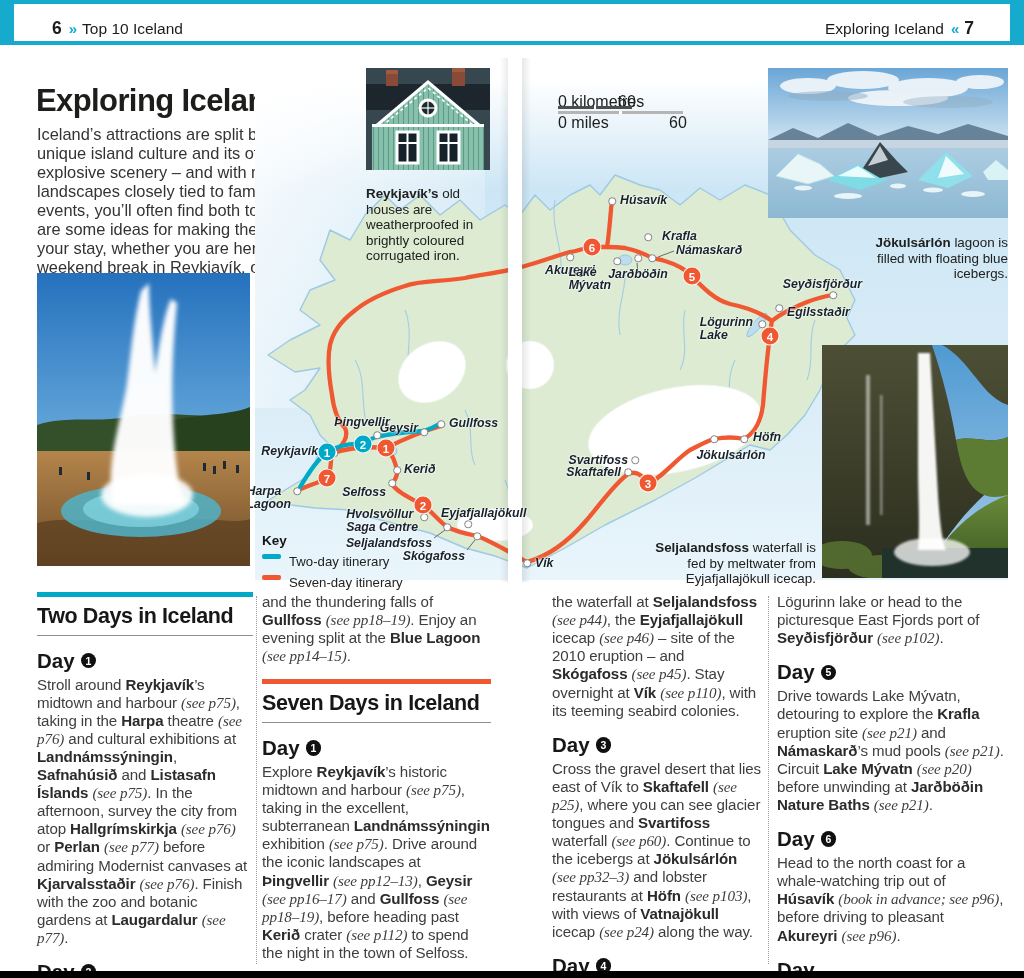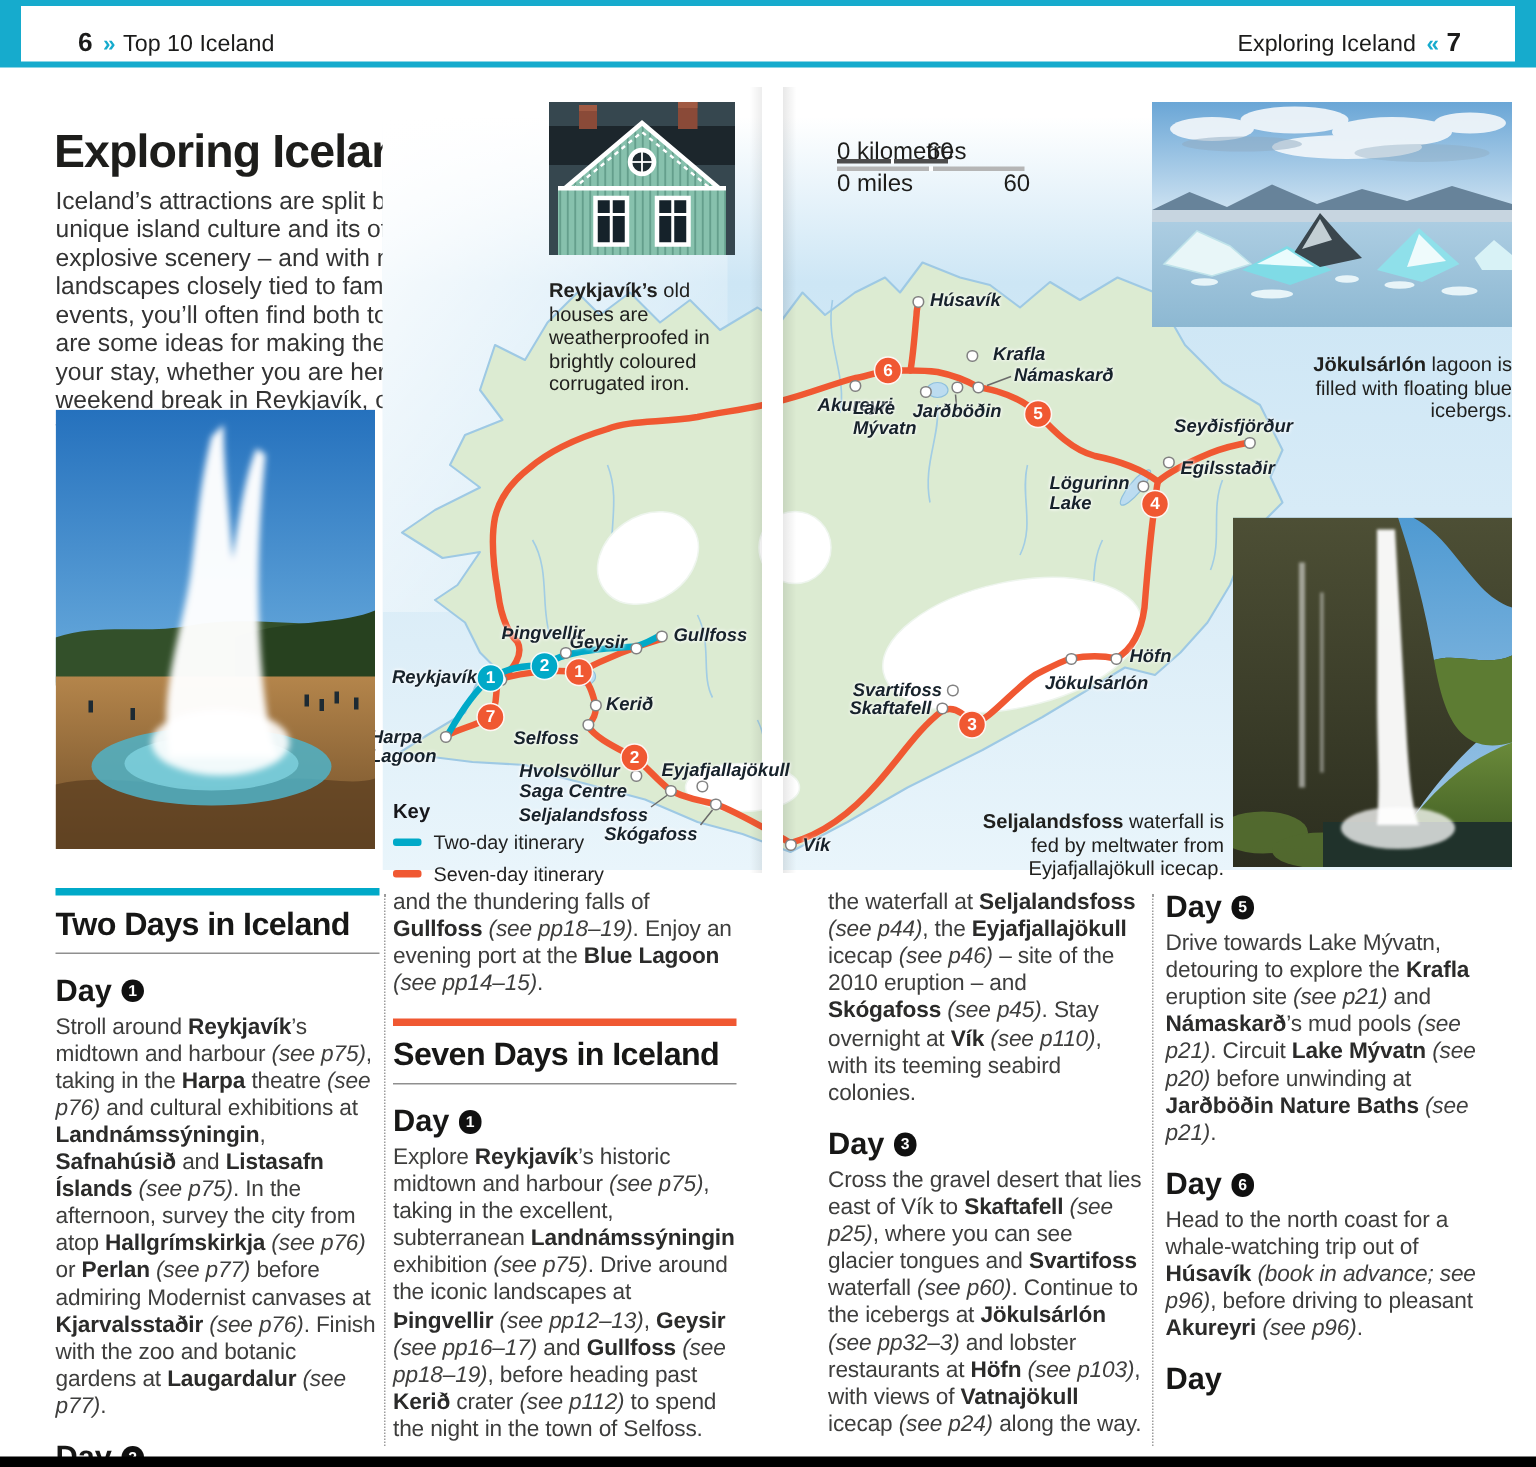--- a/index.html
+++ b/index.html
@@ -52,39 +52,39 @@
   #scalebar span{position:absolute;white-space:nowrap;}
   .sc-km0{left:0;top:0;} .sc-km60{left:60px;top:0;width:14px;text-align:right;}
   .sc-mi0{left:0;top:21px;} .sc-mi60{left:111px;top:21px;width:14px;text-align:right;}
   .sc-barkm{position:absolute;left:0;top:12.5px;width:74px;height:3.5px;
      background:linear-gradient(90deg,#4d4d4d 49%,#fff 49%,#fff 51%,#4d4d4d 51%);}
   .sc-barmi{position:absolute;left:0;top:17.5px;width:125px;height:3.5px;
      background:linear-gradient(90deg,#b5b5b5 49%,#fff 49%,#fff 51%,#b5b5b5 51%);}
   
   #key{position:absolute;left:262px;top:533px;z-index:26;}
   .key-title{font-weight:bold;font-size:13.5px;color:#16161a;}
-  .key-row{display:flex;align-items:center;gap:8px;margin-top:6px;font-size:13.2px;color:#222;}
+  .key-row{display:flex;align-items:flex-start;gap:8px;margin-top:6px;font-size:13.2px;color:#222;}
   .key-swatch{width:19px;height:4.5px;border-radius:2px;flex:0 0 auto;}
   
   .col{position:absolute;top:592px;z-index:5;color:#3e3e3d;}
   #col1{left:37px;width:216px;}
   #col2{left:262px;width:229px;top:593px;}
   #col3{left:552px;width:209px;top:593px;}
   #col4{left:777px;width:229px;top:593px;}
   .sec-bar{height:4.5px;margin:0 0 7px;}
   .sec-bar.two{background:#00a9c8;} .sec-bar.seven{background:#f05832;}
   .sec-bar.mt{margin-top:14px;}
   .sec-title{font-size:21.5px;font-weight:bold;color:#171716;letter-spacing:-0.4px;
              margin:0 0 10px;padding-bottom:6px;border-bottom:1.5px solid #8f8f8f;}
   .day-head{font-size:20.5px;font-weight:bold;color:#171716;margin:13px 0 3px;display:flex;align-items:center;gap:6px;}
   .day-head:first-child{margin-top:0;}
   .day-num{width:15.5px;height:15.5px;background:#101010;color:#fff;border-radius:50%;font-size:10.5px;
            display:inline-flex;align-items:center;justify-content:center;font-weight:bold;flex:0 0 auto;}
   .body-p{font-size:15.1px;line-height:1.2;margin:0 0 2px;color:#3e3e3d;letter-spacing:-0.1px;}
-  .body-p .b{font-weight:bold;color:#2b2b2a;} .body-p .i{font-style:italic;}
+  .body-p .b{font-weight:bold;color:#2b2b2a;} .body-p .i{font-style:italic;font-family:Liberation Serif, serif;}
   .colrule{position:absolute;top:596px;height:368px;width:0;border-left:1.6px dotted #9c9c9c;z-index:4;}
   #rule12{left:256px;} #rule34{left:768px;}
   #bottombar{position:absolute;left:0;right:0;bottom:0;height:7px;background:#000;z-index:40;}
 </style>
 </head>
 <body>
 
 <div id="page">
 
   <div class="hdr-top"></div>
@@ -439,21 +439,21 @@
         <span>Day</span>
         <span class="day-num">1</span>
       </h3>
       <p class="body-p"><span>Stroll around </span><span class="b">Reykjavík</span><span>’s midtown and harbour </span><span class="i">(see p75)</span><span>, taking in the </span><span class="b">Harpa</span><span> theatre </span><span class="i">(see p76)</span><span> and cultural exhibitions at </span><span class="b">Landnámssýningin</span><span>, </span><span class="b">Safnahúsið</span><span> and </span><span class="b">Listasafn Íslands</span><span> </span><span class="i">(see p75)</span><span>. In the afternoon, survey the city from atop </span><span class="b">Hallgrímskirkja</span><span> </span><span class="i">(see p76)</span><span> or </span><span class="b">Perlan</span><span> </span><span class="i">(see p77)</span><span> before admiring Modernist canvases at </span><span class="b">Kjarvalsstaðir</span><span> </span><span class="i">(see p76)</span><span>. Finish with the zoo and botanic gardens at </span><span class="b">Laugardalur</span><span> </span><span class="i">(see p77)</span><span>.</span></p>
       <h3 class="day-head">
         <span>Day</span>
         <span class="day-num">2</span>
       </h3>
     </div>
   <div class="col" id="col2">
-      <p class="body-p"><span>and the thundering falls of </span><span class="b">Gullfoss</span><span> </span><span class="i">(see pp18–19)</span><span>. Enjoy an evening port at the </span><span class="b">Blue Lagoon</span><span> </span><span class="i">(see pp14–15)</span><span>.</span></p>
+      <p class="body-p"><span>and the thundering falls of </span><span class="b">Gullfoss</span><span> </span><span class="i">(see pp18–19)</span><span>. Enjoy an evening split at the </span><span class="b">Blue Lagoon</span><span> </span><span class="i">(see pp14–15)</span><span>.</span></p>
       <div class="sec-bar seven mt"></div>
       <h2 class="sec-title">Seven Days in Iceland</h2>
       <h3 class="day-head">
         <span>Day</span>
         <span class="day-num">1</span>
       </h3>
       <p class="body-p"><span>Explore </span><span class="b">Reykjavík</span><span>’s historic midtown and harbour </span><span class="i">(see p75)</span><span>, taking in the excellent, subterranean </span><span class="b">Landnámssýningin</span><span> exhibition </span><span class="i">(see p75)</span><span>. Drive around the iconic landscapes at </span><span class="b">Þingvellir</span><span> </span><span class="i">(see pp12–13)</span><span>, </span><span class="b">Geysir</span><span> </span><span class="i">(see pp16–17)</span><span> and </span><span class="b">Gullfoss</span><span> </span><span class="i">(see pp18–19)</span><span>, before heading past </span><span class="b">Kerið</span><span> crater </span><span class="i">(see p112)</span><span> to spend the night in the town of Selfoss.</span></p>
       <h3 class="day-head">
         <span>Day</span>
       </h3>
@@ -464,20 +464,21 @@
         <span>Day</span>
         <span class="day-num">3</span>
       </h3>
       <p class="body-p"><span>Cross the gravel desert that lies east of Vík to </span><span class="b">Skaftafell</span><span> </span><span class="i">(see p25)</span><span>, where you can see glacier tongues and </span><span class="b">Svartifoss</span><span> waterfall </span><span class="i">(see p60)</span><span>. Continue to the icebergs at </span><span class="b">Jökulsárlón</span><span> </span><span class="i">(see pp32–3)</span><span> and lobster restaurants at </span><span class="b">Höfn</span><span> </span><span class="i">(see p103)</span><span>, with views of </span><span class="b">Vatnajökull</span><span> icecap </span><span class="i">(see p24)</span><span> along the way.</span></p>
       <h3 class="day-head">
         <span>Day</span>
         <span class="day-num">4</span>
       </h3>
     </div>
   <div class="col" id="col4">
+      <p class="body-p"><span>Lögurinn lake or head to the picturesque East Fjords port of </span><span class="b">Seyðisfjörður</span><span> </span><span class="i">(see p102)</span><span>.</span></p>
       <h3 class="day-head">
         <span>Day</span>
         <span class="day-num">5</span>
       </h3>
       <p class="body-p"><span>Drive towards Lake Mývatn, detouring to explore the </span><span class="b">Krafla</span><span> eruption site </span><span class="i">(see p21)</span><span> and </span><span class="b">Námaskarð</span><span>’s mud pools </span><span class="i">(see p21)</span><span>. Circuit </span><span class="b">Lake Mývatn</span><span> </span><span class="i">(see p20)</span><span> before unwinding at </span><span class="b">Jarðböðin Nature Baths</span><span> </span><span class="i">(see p21)</span><span>.</span></p>
       <h3 class="day-head">
         <span>Day</span>
         <span class="day-num">6</span>
       </h3>
       <p class="body-p"><span>Head to the north coast for a whale-watching trip out of </span><span class="b">Húsavík</span><span> </span><span class="i">(book in advance; see p96)</span><span>, before driving to pleasant </span><span class="b">Akureyri</span><span> </span><span class="i">(see p96)</span><span>.</span></p>

